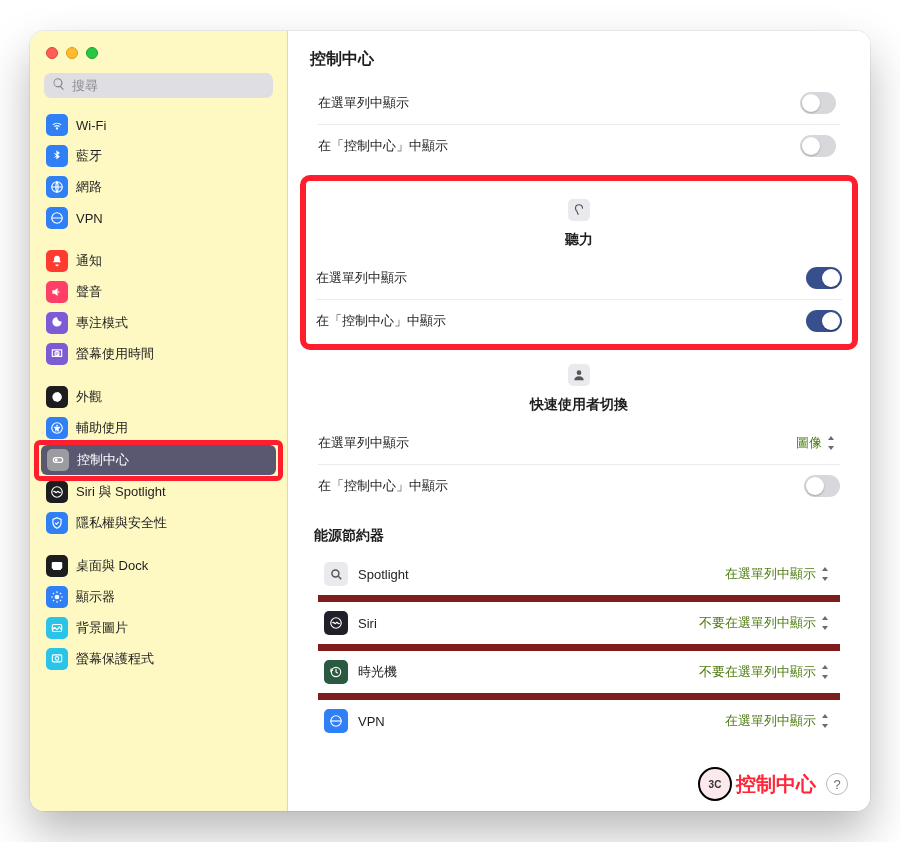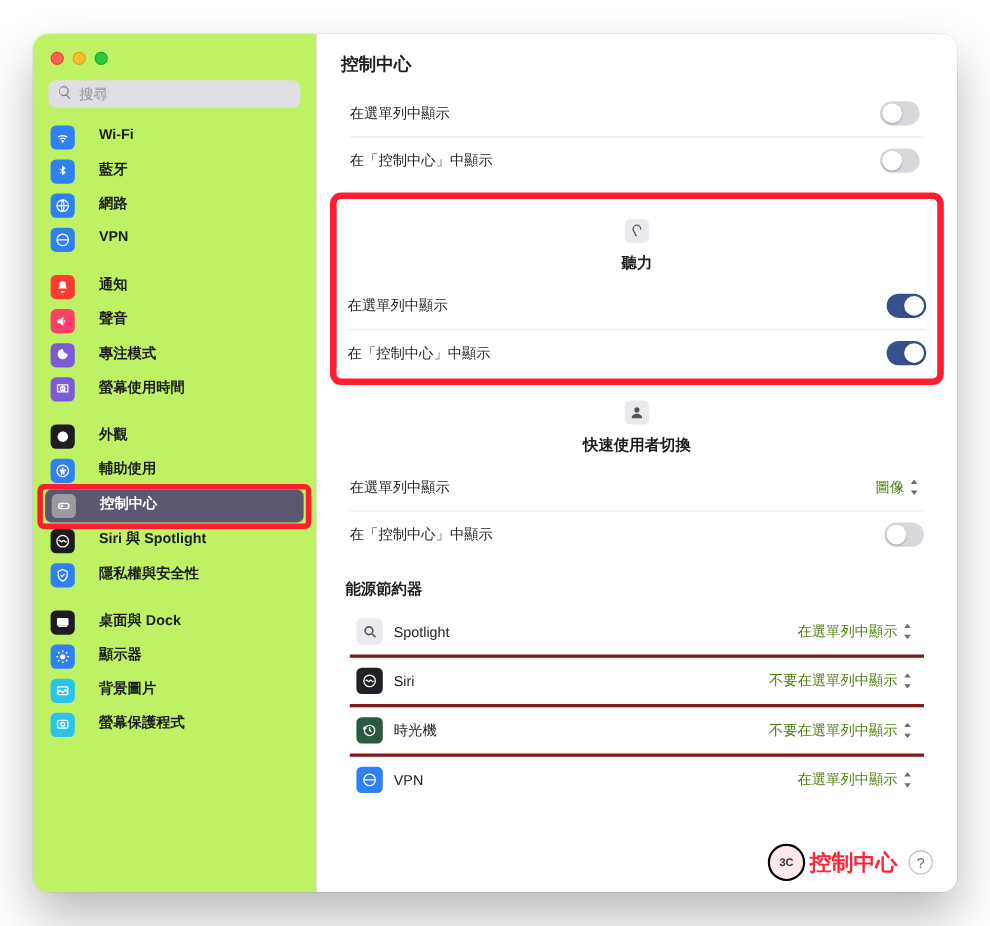--- a/index.html
+++ b/index.html
@@ -14,21 +14,21 @@
     width: 840px; height: 780px;
     border-radius: 14px;
     background: #fff;
     box-shadow: 0 22px 46px rgba(0,0,0,0.28), 0 0 0 1px rgba(0,0,0,0.06);
     overflow: hidden;
     display: flex;
   }
   
   .sidebar {
     width: 258px; height: 100%;
-    background: #bef264;
+    background: #fef9c3;
     border-right: 1px solid #d7d6db;
     display: flex; flex-direction: column;
     padding-top: 10px;
     overflow-y: auto;
   }
   .traffic { display:flex; gap:8px; padding: 6px 0 14px 16px; }
   .trf { width:12px; height:12px; border-radius:50%; }
   .trf.red{background:#ff5f57;border:1px solid #e14137;}
   .trf.yellow{background:#febc2e;border:1px solid #dd9b13;}
   .trf.green{background:#28c840;border:1px solid #1ba42b;}
@@ -39,25 +39,24 @@
     color:#808085;
   }
   .search svg{width:14px;height:14px;margin-right:6px;fill:#808085;}
   .search input {
     border:none;background:transparent;outline:none;
     font-size:13px;color:#444;flex:1;
   }
   .search input::placeholder{color:#8e8e93;}
   .side-list { padding: 0 10px 10px 10px; flex:1; overflow-y:auto;}
   .side-item {
-    display:flex; align-items:flex-start; gap:22px;
+    display:flex; align-items:center; gap:8px;
     padding:4px 6px; border-radius:6px;
     cursor: default;
     margin-bottom:1px;
-    font-weight:bold;
   }
   .side-item.selected { background:#5a5871; color:#fff; }
   .side-item .ico {
     width:22px;height:22px;border-radius:5px;
     display:flex;align-items:center;justify-content:center;
     font-size:13px;color:#fff;flex-shrink:0;
   }
   .side-item .label{font-size:13px;}
   .side-sep{height:12px;}
   .highlight-red{
@@ -106,21 +105,21 @@
   }
   .section-header + .row { border-top:none; }
   .row .lbl{font-size:13px;color:#232325;}
   .group-title{
     font-weight:700;font-size:14px;
     padding:20px 0 8px 4px;
   }
   .list-row{
     display:flex;align-items:center;justify-content:space-between;
     padding:9px 6px;
-    border-top:3px solid #7f1d1d;
+    border-top:7px solid #7f1d1d;
   }
   .list-row:first-of-type{border-top:none;}
   .list-left{display:flex;align-items:center;gap:10px;}
   .list-ico{
     width:24px;height:24px;border-radius:5px;
     display:flex;align-items:center;justify-content:center;
     flex-shrink:0;
   }
   
   .toggle{

